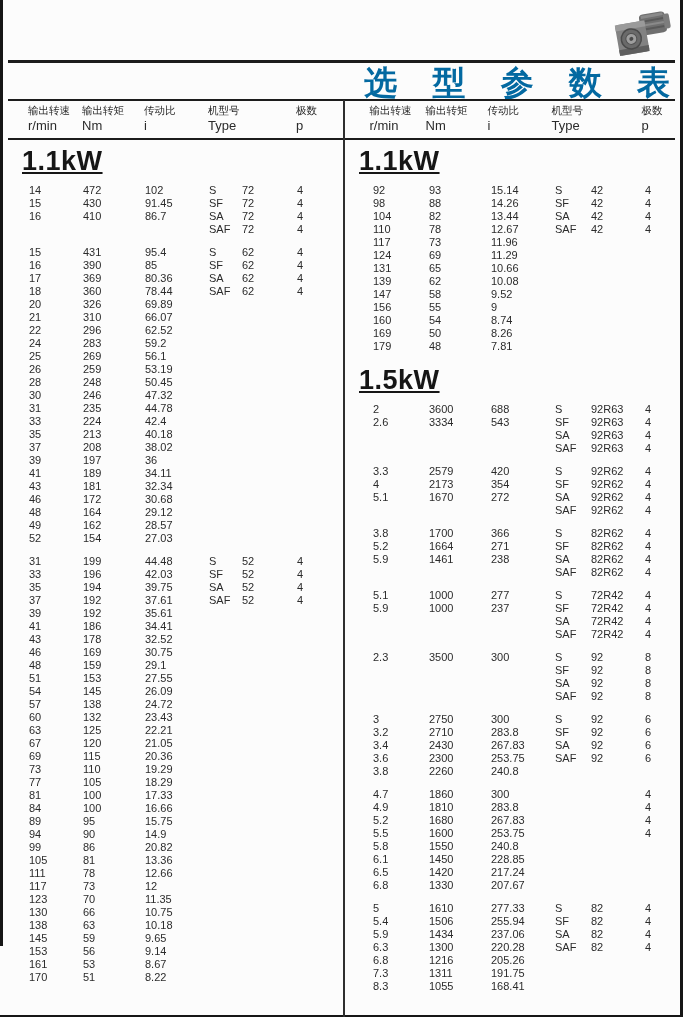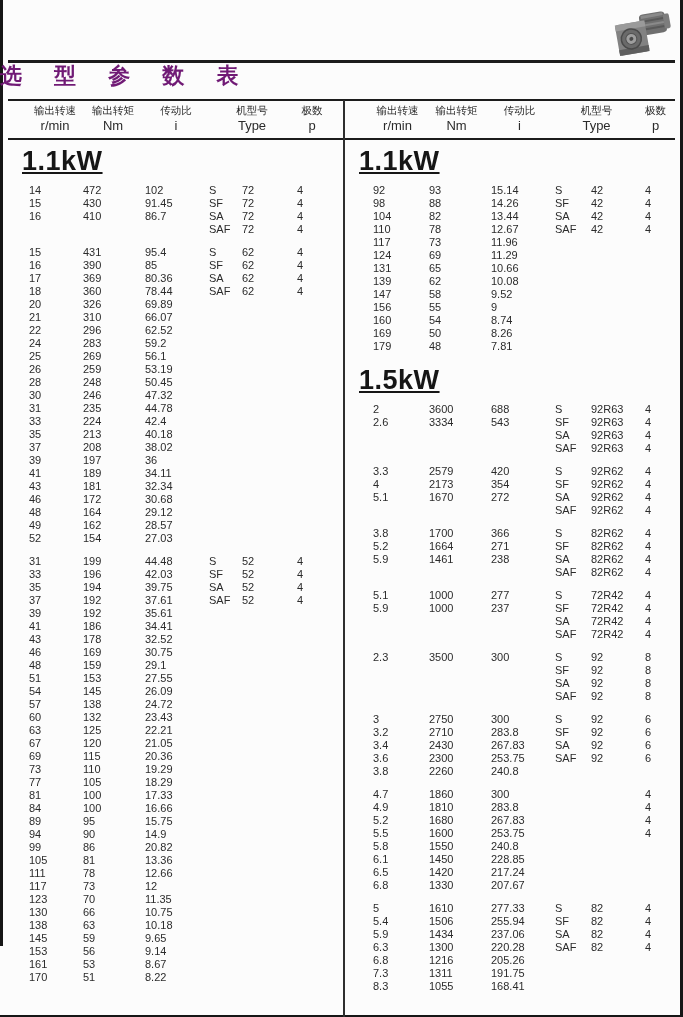--- a/index.html
+++ b/index.html
@@ -17,32 +17,32 @@
   .edge-bottom{ position:absolute; left:0; bottom:0; width:100%; height:2px; background:#161616; }
 
   .rule { position:absolute; left:8px; right:8px; background:#1c1c1c; }
   .rule-thick { top:60px; height:3px; }
   .rule-under-title { top:99px; height:2px; }
   .rule-under-header { top:138px; height:2px; }
   .v-divider { position:absolute; left:343px; top:100px; bottom:0; width:2px; background:#2e2e2e; }
 
   .page-title {
     position:absolute; top:61px; left:0; right:0;
-    text-align:left;
-    font-size:22px; font-weight:bold; letter-spacing:13px;
-    color:#701a75; white-space:nowrap;
+    text-align:right;
+    font-size:33px; font-weight:bold; letter-spacing:13px;
+    color:#0369a1; white-space:nowrap;
   }
 
   .motor-photo { position:absolute; top:6px; right:8px; width:66px; height:56px; }
 
   .header-row { position:absolute; top:102px; left:8px; right:8px; height:36px; display:flex; }
   .header-half { width:50%; display:grid; }
   .header-half.left  { padding-left:20px; grid-template-columns:54px 62px 64px 88px 32px; }
   .header-half.right { padding-left:28px; grid-template-columns:56px 62px 64px 90px 28px; }
-  .header-cell { text-align:center; font-size:10.5px; line-height:16px; color:#2b2b2b; }
+  .header-cell { text-align:left; font-size:10.5px; line-height:16px; color:#2b2b2b; }
   .header-cell .unit { font-size:13px; }
 
   .col { position:absolute; top:142px; }
   .col-left  { left:8px;   width:335px; }
   .col-right { left:345px; width:332px; }
 
   .section-title {
     font-size:27px; font-weight:bold; color:#161616;
     line-height:34px; margin:2px 0 6px 14px;
     letter-spacing:0.5px;

